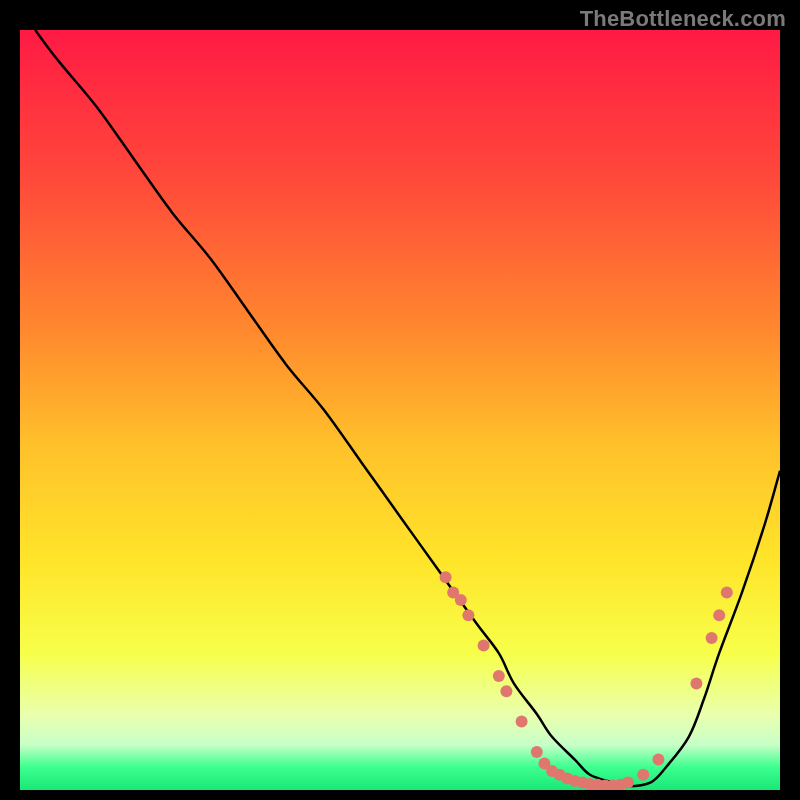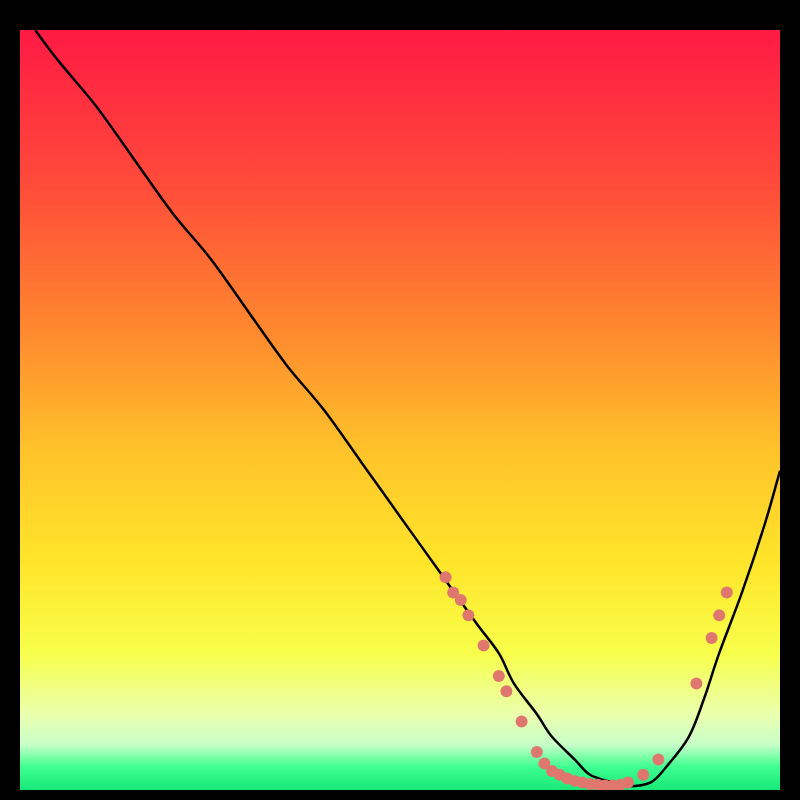--- a/index.html
+++ b/index.html
@@ -36,20 +36,21 @@
     width: 760px;
     height: 760px;
   }
   svg { display: block; }
 </style>
 </head>
 <body>
 
 <div class="frame">
 
+  <div class="watermark">TheBottleneck.com</div>
 
   <div class="plot-wrap">
     <svg id="chart-svg" width="760" height="760" viewBox="0 0 760 760">
       <defs>
         <linearGradient id="bg-grad" x1="0" y1="0" x2="0" y2="1">
             <stop offset="0.0%" stop-color="#ff1a44"></stop>
             <stop offset="20.0%" stop-color="#ff4a3a"></stop>
             <stop offset="40.0%" stop-color="#ff8a2e"></stop>
             <stop offset="55.0%" stop-color="#ffc22a"></stop>
             <stop offset="70.0%" stop-color="#ffe52a"></stop>

